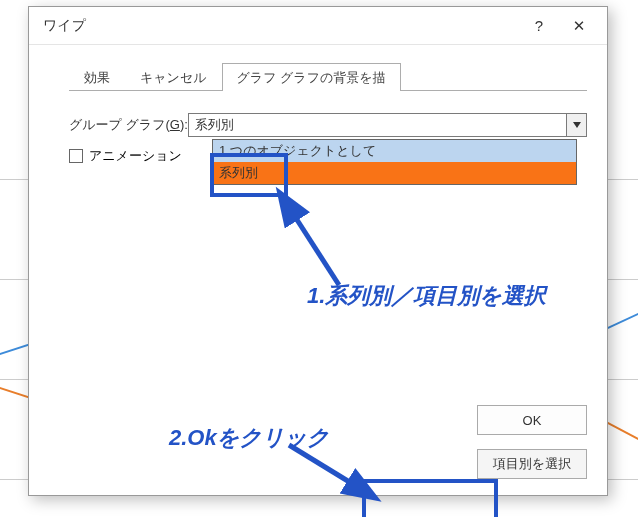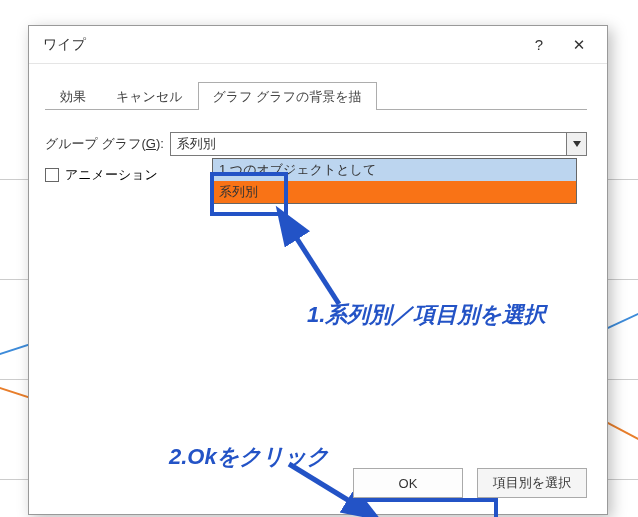--- a/index.html
+++ b/index.html
@@ -29,38 +29,38 @@
     position: absolute; width: 40px; height: 2px; background: #3d8bd9;
     right: -5px; top: 320px; transform: rotate(-25deg);
   }
   .bg-diag4 {
     position: absolute; width: 40px; height: 2px; background: #e87e2b;
     right: -5px; top: 430px; transform: rotate(28deg);
   }
 
   .dialog {
     position: absolute;
-    left: 28px; top: 25px;
+    left: 28px; top: 6px;
     width: 580px; height: 490px;
     background: #fff;
     border: 1px solid #999;
     box-shadow: 4px 4px 14px rgba(0,0,0,0.25);
   }
   .titlebar {
     height: 38px;
     display: flex; align-items: center;
     padding: 0 8px 0 14px;
     border-bottom: 1px solid #e5e5e5;
   }
   .titlebar .title { flex: 1; font-size: 14px; color: #333; }
   .titlebar .ctrl {
     width: 40px; height: 30px; display: flex; align-items: center; justify-content: center;
     color: #333; font-size: 15px;
   }
-  .content { position: relative; padding: 18px 20px 0 16px; height: calc(100% - 38px); }
+  .content { position: relative; padding: 18px 20px 0 40px; height: calc(100% - 38px); }
 
   .tabs { display: flex; align-items: flex-end; height: 28px; position: relative; }
   .tabs::after {
     content: ""; position: absolute; left: 0; right: 0; bottom: 0;
     border-bottom: 1px solid #adadad;
   }
   .tab {
     padding: 5px 14px 4px;
     border: 1px solid transparent;
     border-bottom: none;
@@ -69,21 +69,21 @@
     font-size: 13px;
   }
   .tab.active {
     border-color: #adadad;
     background: #fff;
   }
   .tab.active::after {
     content: ""; position: absolute; left: 0; right: 0; bottom: -1px; height: 2px; background: #fff;
   }
 
-  .form-row { display: flex; align-items: center; margin-top: 22px; gap: 6px; }
+  .form-row { display: flex; align-items: center; margin-top: 22px; gap: 0; }
   .form-row label { color: #333; }
   .underline { text-decoration: underline; }
 
   .combo {
     position: relative; flex: 1;
     height: 24px;
     border: 1px solid #7a7a7a;
     display: flex; align-items: center;
   }
   .combo .val { flex: 1; padding: 0 6px; color: #333; }
@@ -135,21 +135,21 @@
     font-style: italic;
     font-size: 22px;
     white-space: nowrap;
   }
   .anno1 { left: 278px; top: 236px; }
   .anno2 { left: 140px; top: 378px; }
 
   
   .buttons {
     position: absolute; right: 20px; bottom: 16px;
-    display: flex; gap: 14px;
+    display: flex; gap: 14px; flex-direction: column;
   }
   .btnc {
     min-width: 110px; height: 30px;
     border: 1px solid #aaa; background: #f5f5f5;
     display: flex; align-items: center; justify-content: center;
     font-size: 13px; color: #333;
   }
   .btnc.primary { background: #fdfdfd; }
 
   

